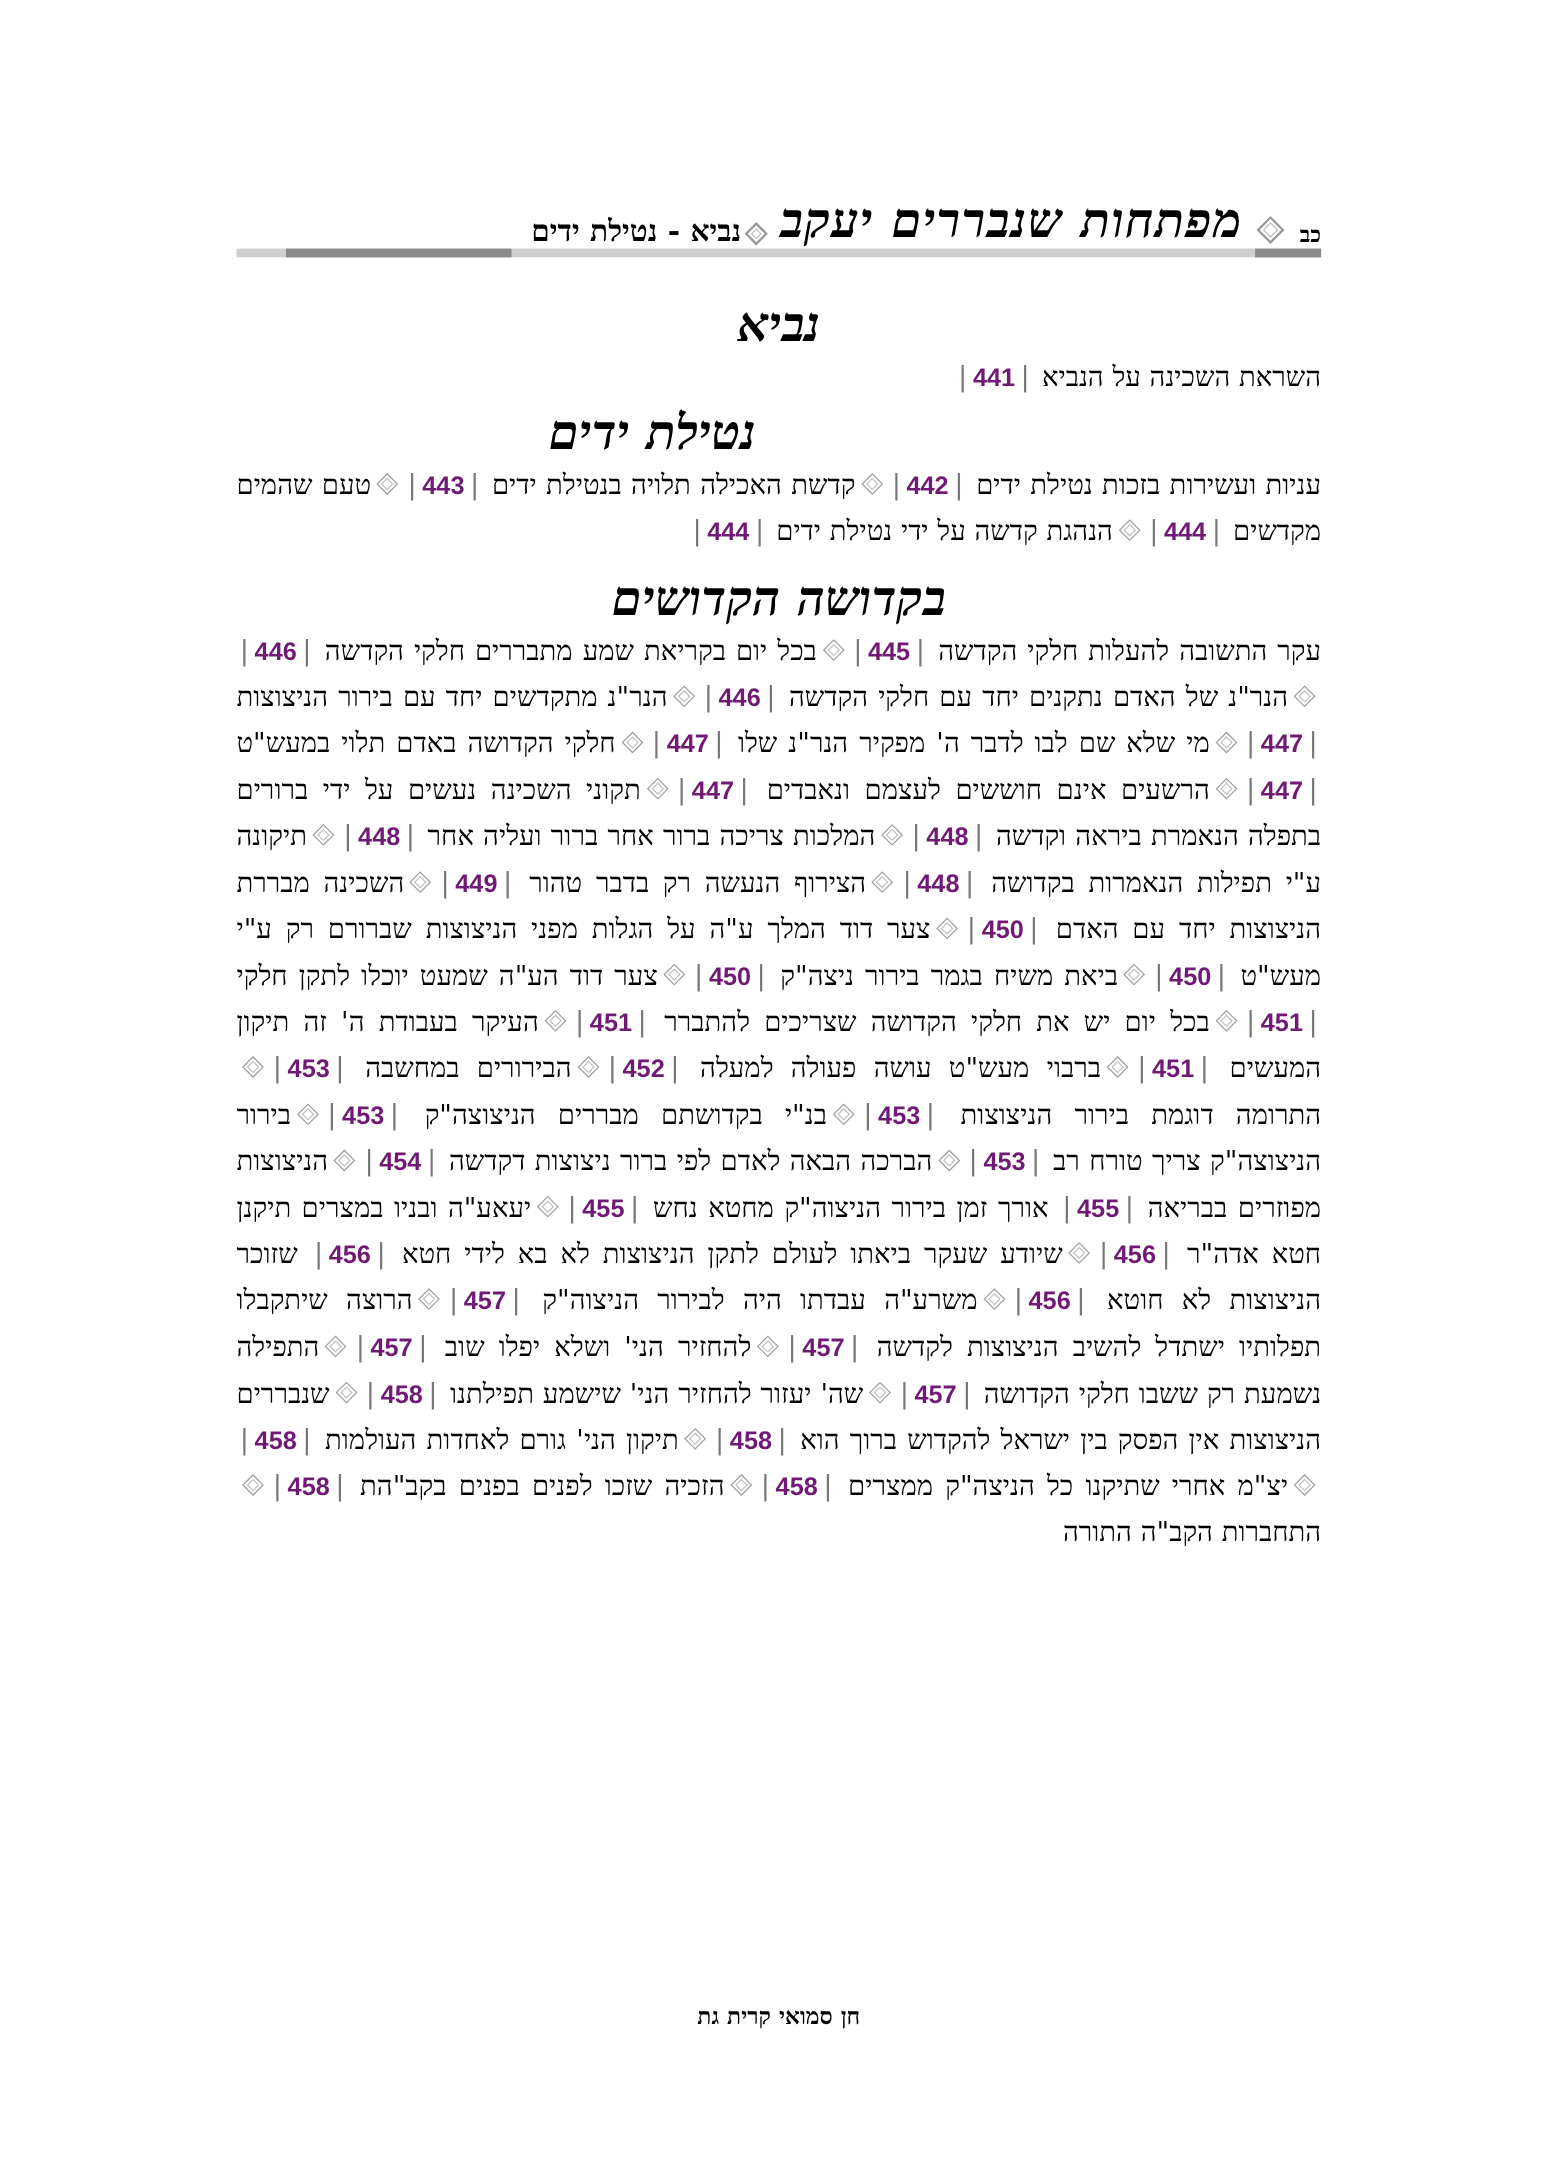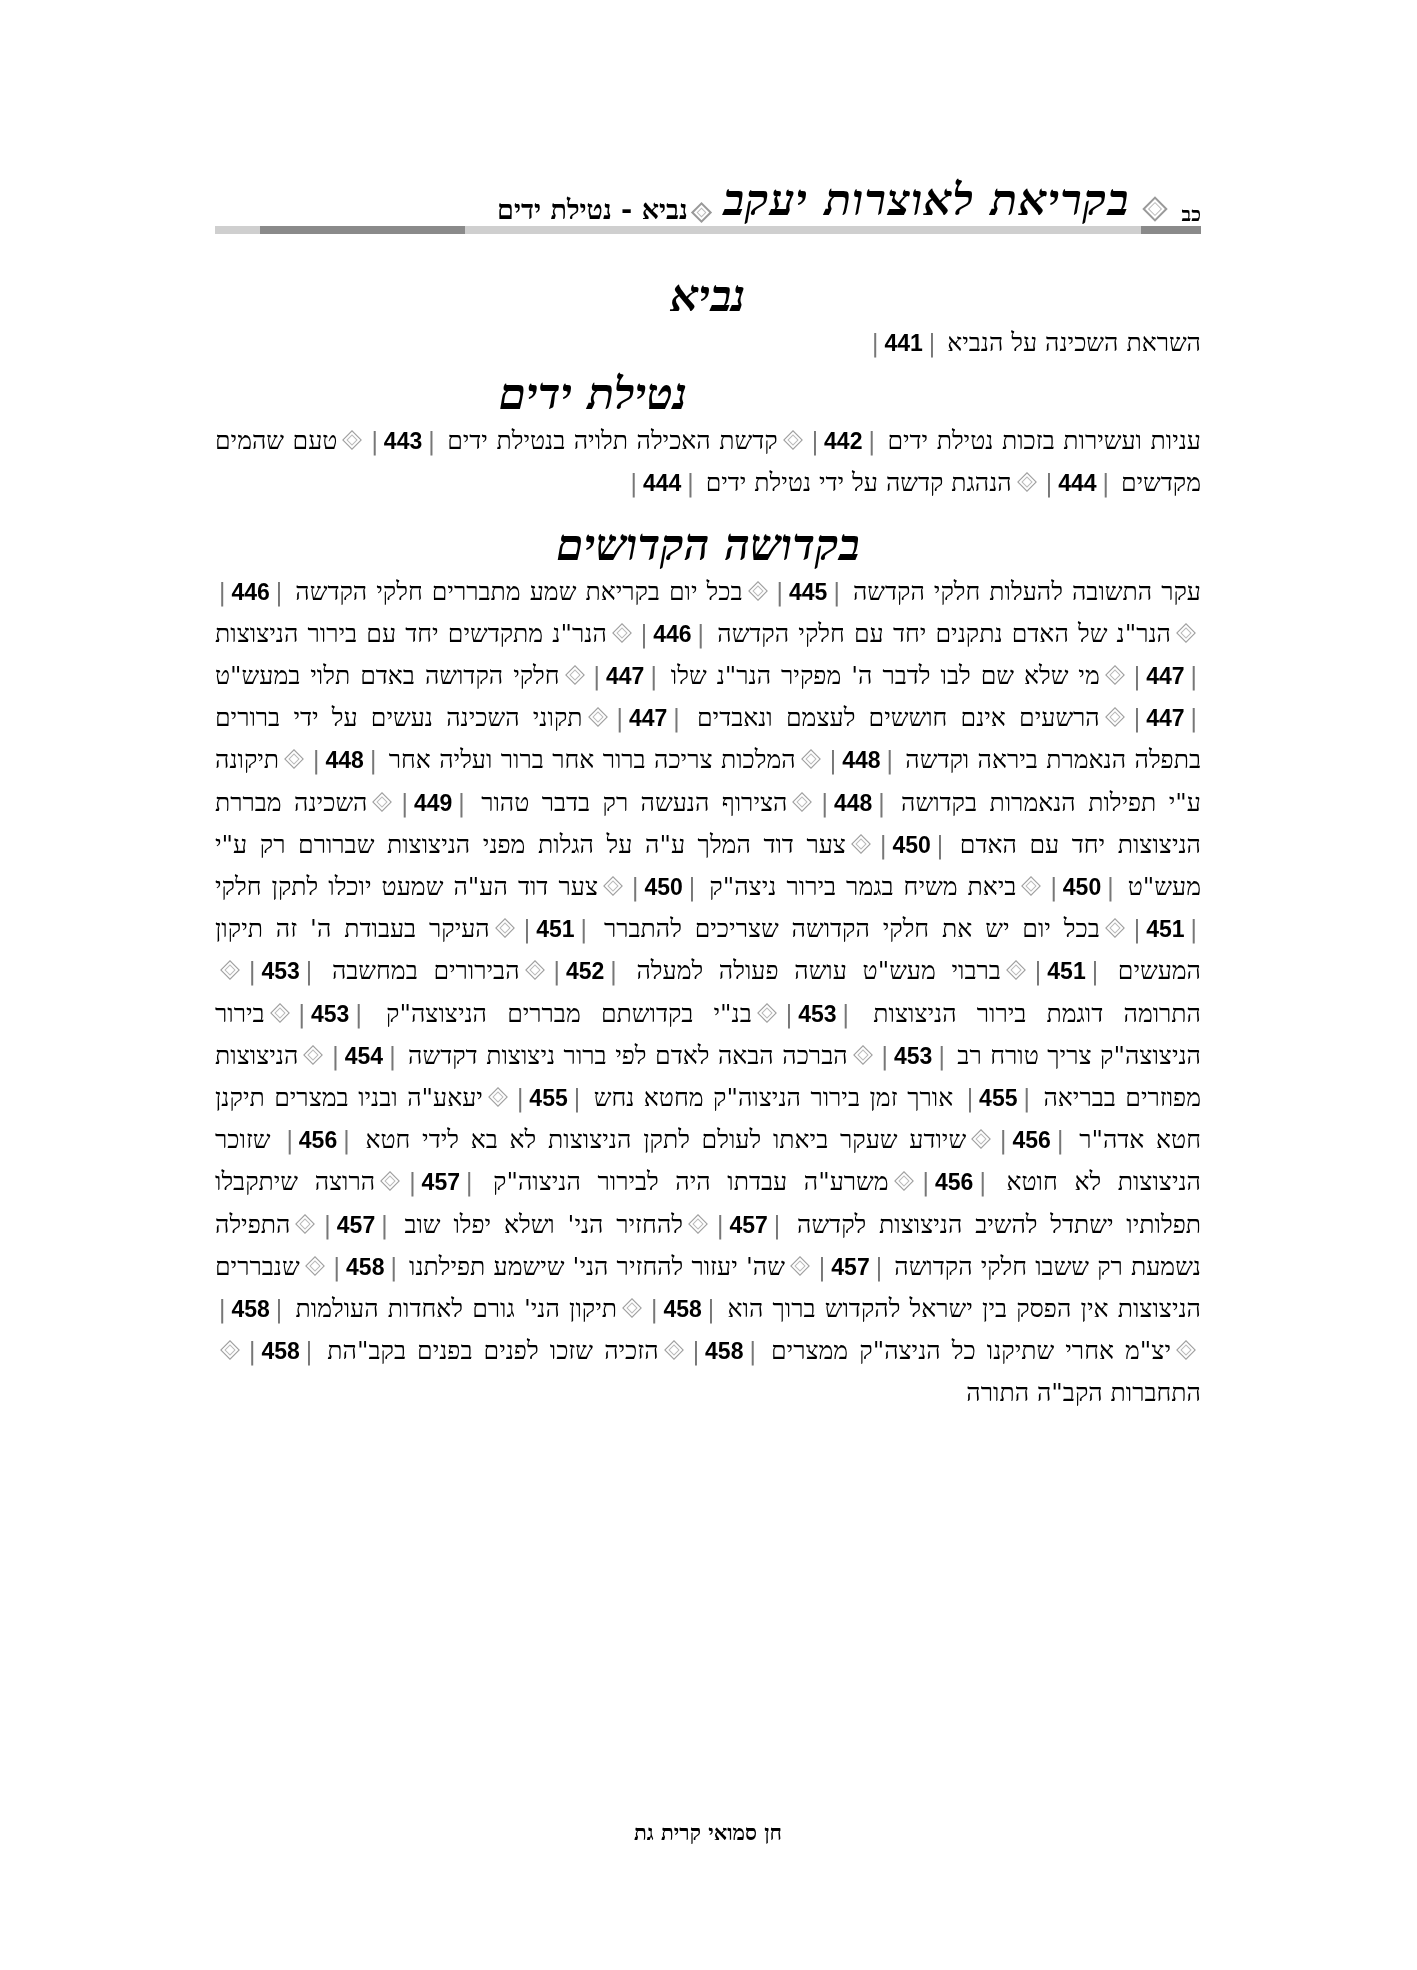--- a/index.html
+++ b/index.html
@@ -14,37 +14,37 @@
   .diamond { display: inline-block; width: 14px; height: 14px; border: 2px solid #999;
              transform: rotate(45deg); margin: 0 8px 8px; box-shadow: inset 0 0 0 2px #fff, inset 0 0 0 3px #bbb; }
   .diamond.sm { width: 11px; height: 11px; margin: 0 6px 6px; }
   .rule { position: absolute; top: 226px; left: 0; width: 986px; height: 8px; background: #cfcfcf; }
   .rule .dark1 { position: absolute; right: 0; width: 60px; height: 8px; background: #8a8a8a; }
   .rule .dark2 { position: absolute; left: 45px; width: 205px; height: 8px; background: #8a8a8a; }
   .content { position: absolute; top: 270px; right: 0; width: 986px; }
   .sec-title { font-size: 44px; font-weight: bold; font-style: italic; line-height: 52px; text-align: center; }
   .sec-title.indent { padding-right: 230px; }
   .entries { font-size: 25px; line-height: 42.2px; text-align: justify; text-align-last: right; }
-  .num { font-family: "Liberation Sans Narrow", "Liberation Sans", sans-serif; color: #000000; font-size: 23px; font-weight: bold; padding: 0 2px; }
+  .num { font-family: "Liberation Sans Narrow", "Liberation Sans", sans-serif; color: #701a75; font-size: 23px; font-weight: bold; padding: 0 2px; }
   .bar { color: #777; font-weight: normal; padding: 0 3px; }
   .ed { display: inline-block; width: 12px; height: 12px; border: 1.5px solid #999; transform: rotate(45deg);
         margin: 0 8px; box-shadow: inset 0 0 0 2px #fff, inset 0 0 0 3px #bbb; vertical-align: 2px; }
   .footer { position: absolute; top: 1820px; left: 0; width: 986px; text-align: center;
             font-size: 21px; font-weight: bold; }
   .entry { display: inline; }
 </style>
 </head>
 <body>
 
 <div class="page">
 
   <div class="header">
     <span class="hdr-page">כב</span>
     <span class="diamond"></span>
-    <span class="hdr-title">בקריאת לאוצרות יעקב</span>
+    <span class="hdr-title">מפתחות שנבררים יעקב</span>
     <span class="diamond sm"></span>
     <span class="hdr-sub">נביא - נטילת ידים</span>
   </div>
 
   <div class="rule">
     <div class="dark1"></div>
     <div class="dark2"></div>
   </div>
 
   <div class="content" id="content">

